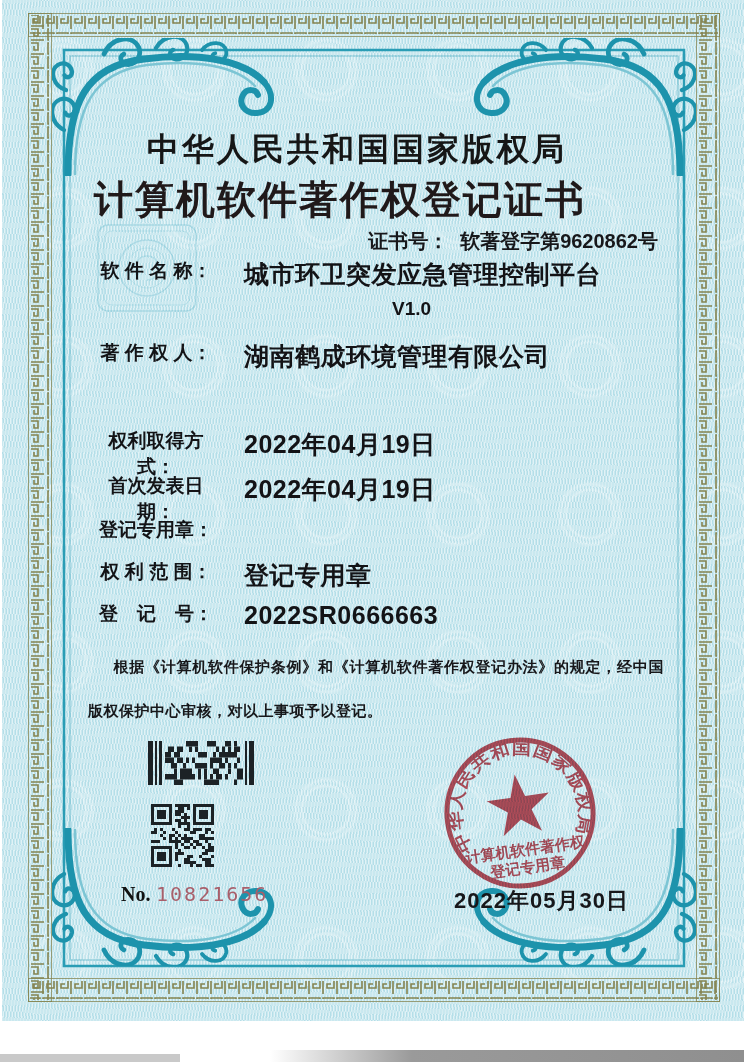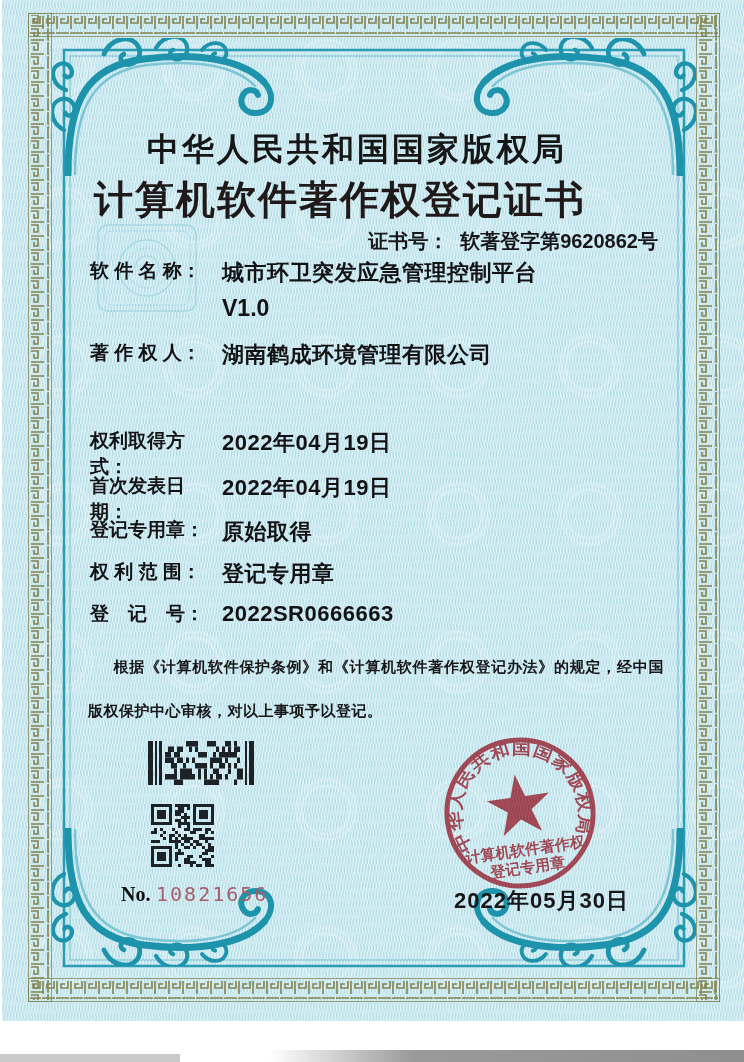--- a/index.html
+++ b/index.html
@@ -19,24 +19,24 @@
     background-size:132px 148px;opacity:.5;}
   .band{position:absolute;}
   .frame-line{position:absolute;pointer-events:none;}
   .corner{position:absolute;width:236px;height:138px;}
   .title1{position:absolute;left:0;top:128px;width:710px;text-align:center;
     font-size:32px;font-weight:700;letter-spacing:3px;color:#161616;}
   .title2{position:absolute;left:0;top:173px;width:676px;text-align:center;
     font-size:39px;font-weight:700;letter-spacing:2px;color:#20191a;}
   .certline{position:absolute;top:228px;right:88px;font-size:20px;font-weight:700;color:#17171a;}
   .certline .gap{display:inline-block;width:12px;}
-  .row{position:absolute;left:88px;display:flex;color:#131316;}
+  .row{position:absolute;left:88px;display:flex;color:#131316;text-align:center;}
   .row .lbl{display:inline-block;width:132px;font-size:19px;font-weight:700;flex:none;}
-  .row .val{display:inline-block;margin-left:0;font-size:22px;font-weight:700;letter-spacing:.5px;}
-  .val2{font-size:23px;font-weight:700;margin-top:7px;}
+  .row .val{display:inline-block;margin-left:22px;font-size:25px;font-weight:700;letter-spacing:.5px;}
+  .val2{font-size:19px;font-weight:700;margin-top:7px;}
   .statement{position:absolute;left:86px;top:645px;width:576px;font-size:15px;font-weight:700;
     color:#17171a;line-height:44px;text-indent:1.7em;text-align:justify;letter-spacing:.5px;}
   #barcode{position:absolute;left:146px;top:741px;}
   #qrcode{position:absolute;left:149px;top:804px;}
   .serial{position:absolute;left:119px;top:882px;font-size:20px;}
   .serial .no{font-family:"Liberation Serif", serif;font-weight:700;color:#121212;}
   .serial .num{font-family:"DejaVu Sans Mono", monospace;color:#a85f6b;letter-spacing:2px;}
   #seal{position:absolute;left:436px;top:731px;width:164px;height:164px;
     transform:rotate(-8deg);opacity:.92;mix-blend-mode:multiply;}
   .issue-date{position:absolute;left:452px;top:886px;font-size:22px;font-weight:700;color:#17171a;letter-spacing:1px;}
@@ -163,21 +163,20 @@
   <div class="row" style="top:428px">
     <span class="lbl">权利取得方式：</span>
     <span class="val">2022年04月19日</span>
   </div>
   <div class="row" style="top:473px">
     <span class="lbl">首次发表日期：</span>
     <span class="val">2022年04月19日</span>
   </div>
   <div class="row" style="top:517px">
     <span class="lbl">登记专用章：</span>
-    <span class="val">原始取得</span>
   </div>
   <div class="row" style="top:559px">
     <span class="lbl">权 利 范 围：</span>
     <span class="val">登记专用章</span>
   </div>
   <div class="row" style="top:601px">
     <span class="lbl">登　记　号：</span>
     <span class="val">2022SR0666663</span>
   </div>
 

